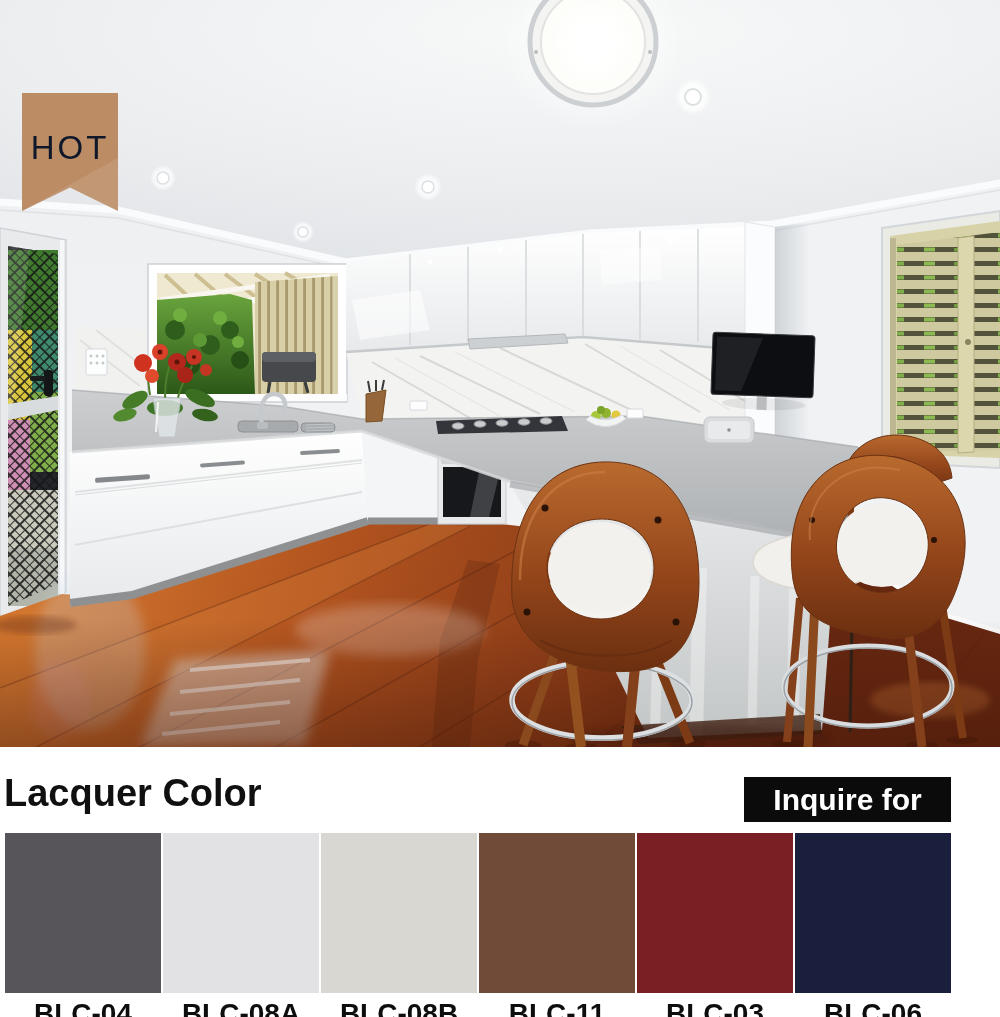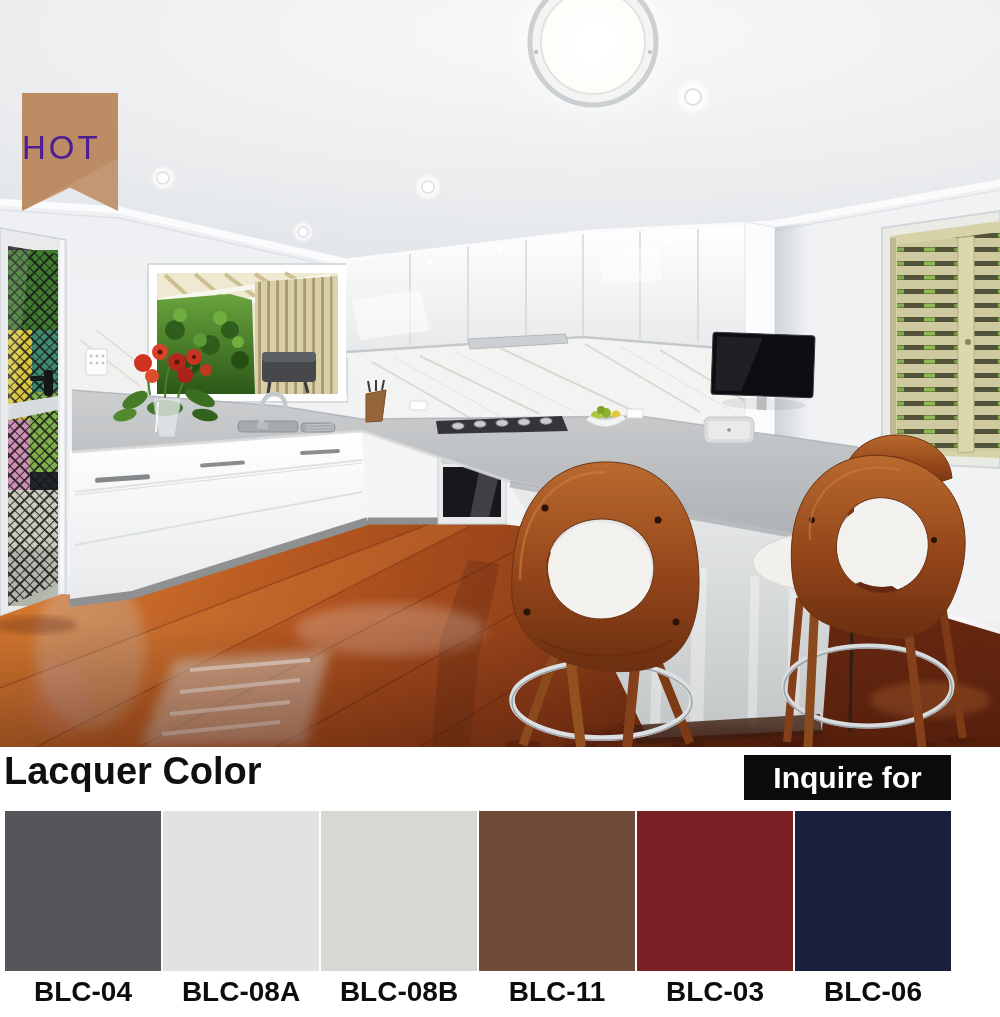--- a/index.html
+++ b/index.html
@@ -3,27 +3,27 @@
 <meta charset="utf-8">
 <style>
   html,body{margin:0;padding:0;background:#fff;}
   body{font-family:"Liberation Sans",sans-serif;}
   .stage{position:relative;width:1000px;height:1017px;background:#fff;overflow:hidden;}
   .photo{position:absolute;left:0;top:0;width:1000px;height:747px;overflow:hidden;background:#eef0f2;}
   .photo svg{display:block;width:100%;height:100%;}
   .badge{
     position:absolute;left:22px;top:93px;width:96px;height:118px;
     clip-path:polygon(0 0,100% 0,100% 100%,50% 80%,0 100%);
-    background:#bc8c65;color:#4c1d95;
+    background:#bc8c65;color:#0f172a;text-align:center;
     font-size:33px;font-weight:400;letter-spacing:3px;line-height:1;
     padding-top:38px;box-sizing:border-box;
   }
   .badge::after{content:"";position:absolute;left:0;top:55%;width:100%;height:45%;
     background:rgba(255,255,255,.10);clip-path:polygon(0 100%,100% 0,100% 100%);}
-  .lacquer{position:absolute;left:0;top:747px;width:956px;height:270px;background:#fff;box-sizing:border-box;padding:2px 4px 0 4px;}
+  .lacquer{position:absolute;left:0;top:747px;width:956px;height:270px;background:#fff;box-sizing:border-box;padding:24px 4px 0 4px;}
   .lacquer-head{display:flex;justify-content:space-between;align-items:flex-start;padding-right:1px;}
   .lacquer-title{margin:0;font-size:38px;font-weight:700;color:#101010;line-height:1.2;letter-spacing:0;}
   .inquire{border:none;cursor:pointer;width:207px;height:45px;margin-top:6px;
     background:#0b0b0c;color:#fff;font-family:"Liberation Sans",sans-serif;
     font-size:30px;font-weight:700;line-height:45px;text-align:center;padding:0;}
   .swatches{display:flex;justify-content:space-between;margin-top:11px;padding:0 1px;}
   .swatch{width:156px;}
   .chip{width:156px;height:160px;}
   .code{margin-top:5px;text-align:center;font-size:28px;font-weight:700;color:#0d0d0d;}
 </style>

